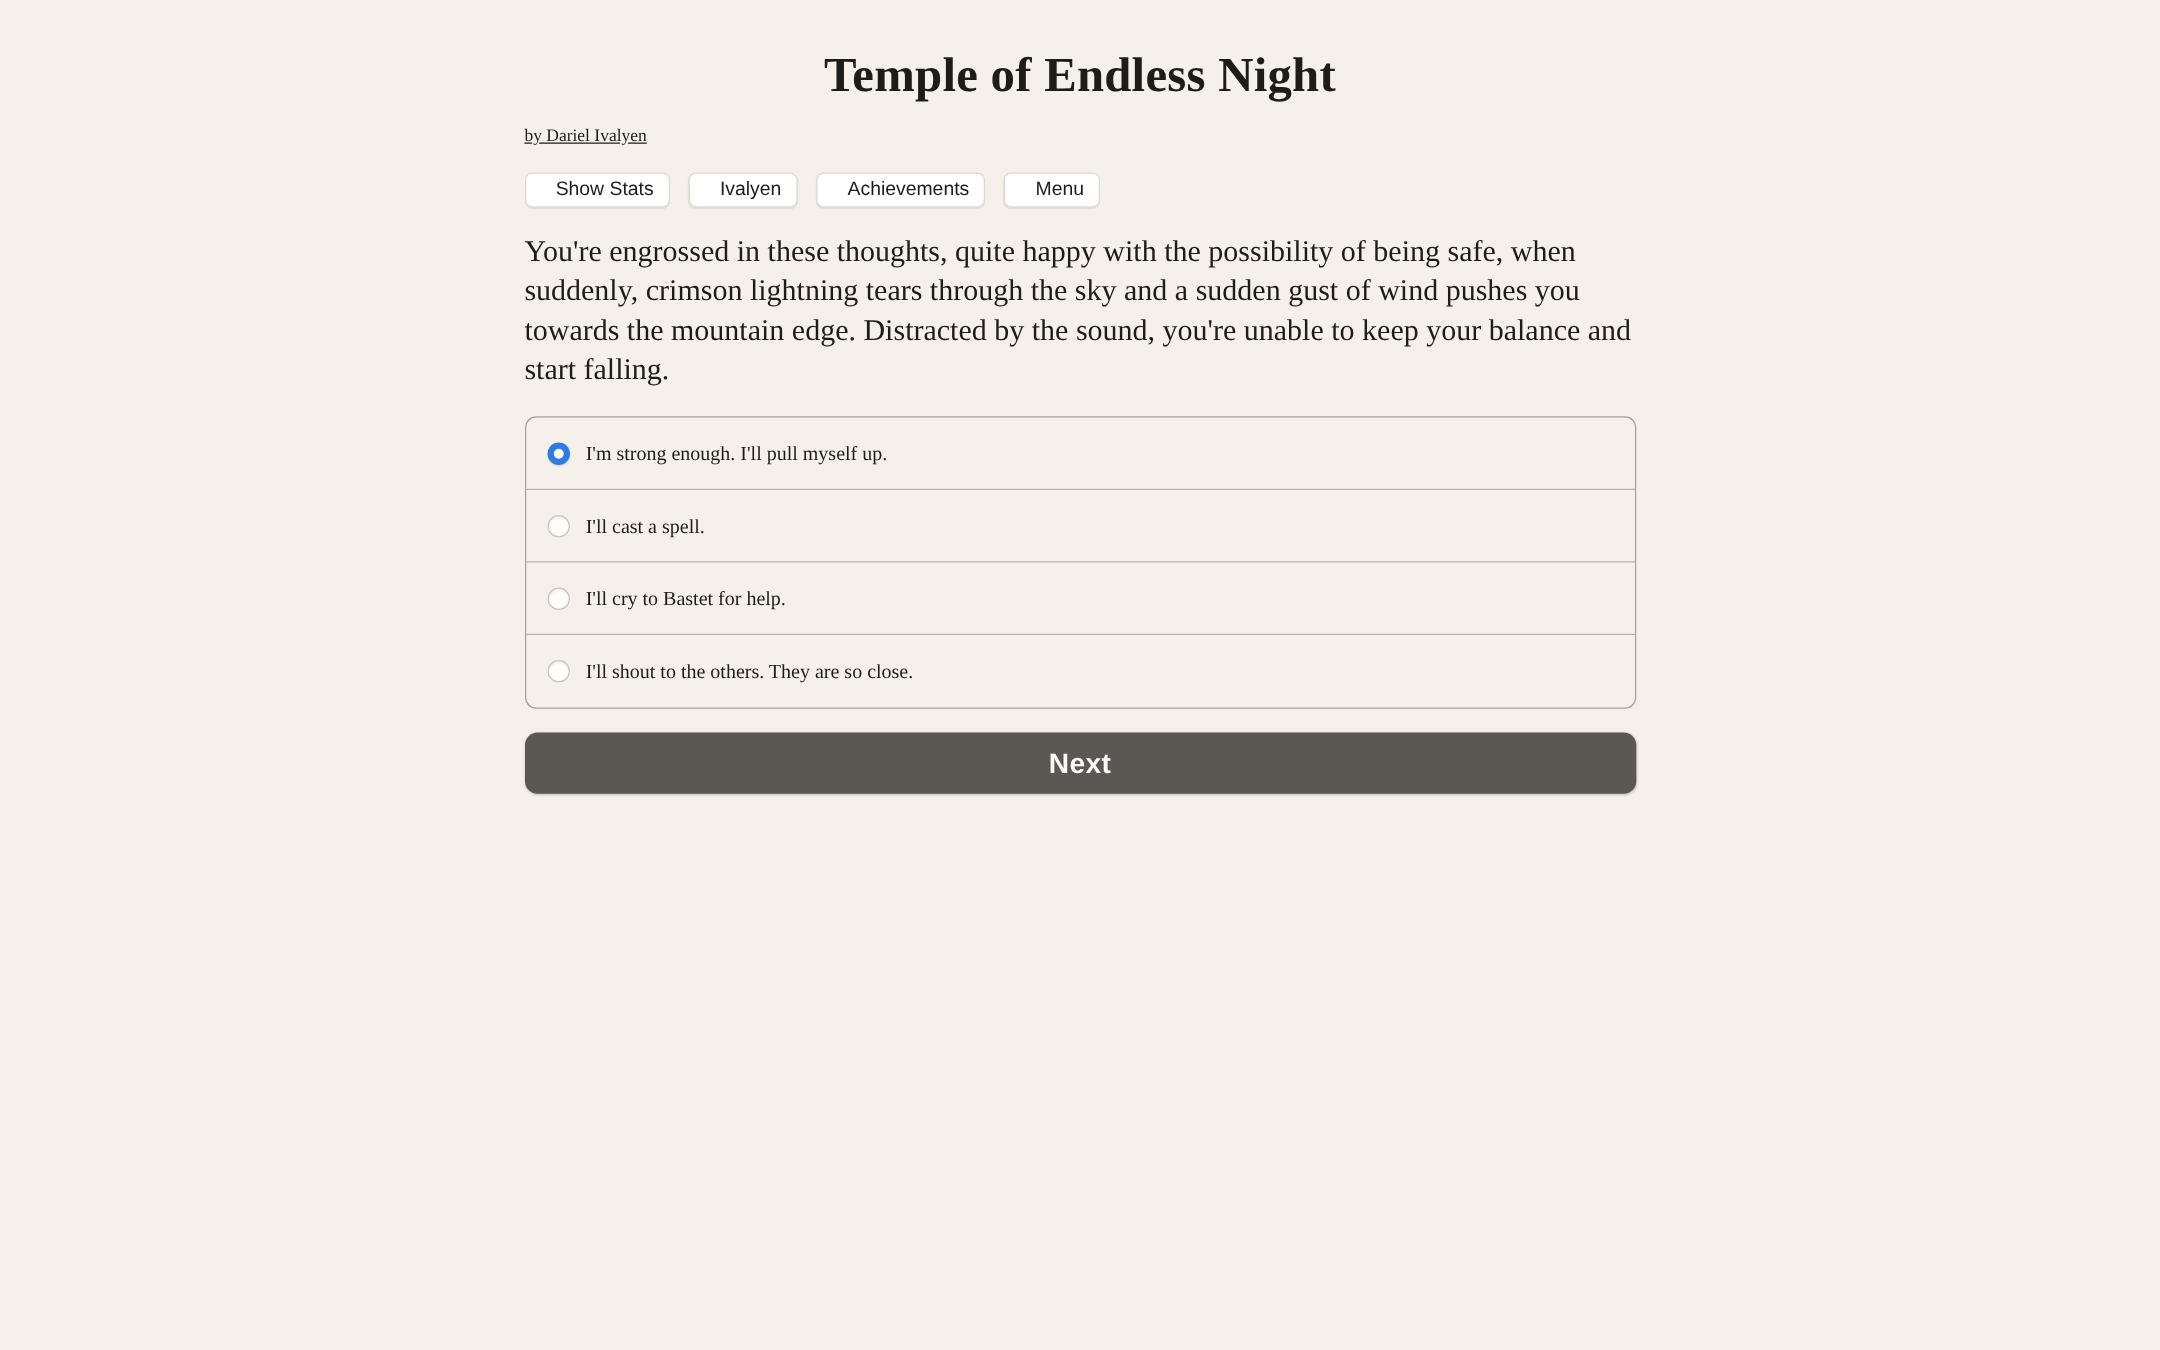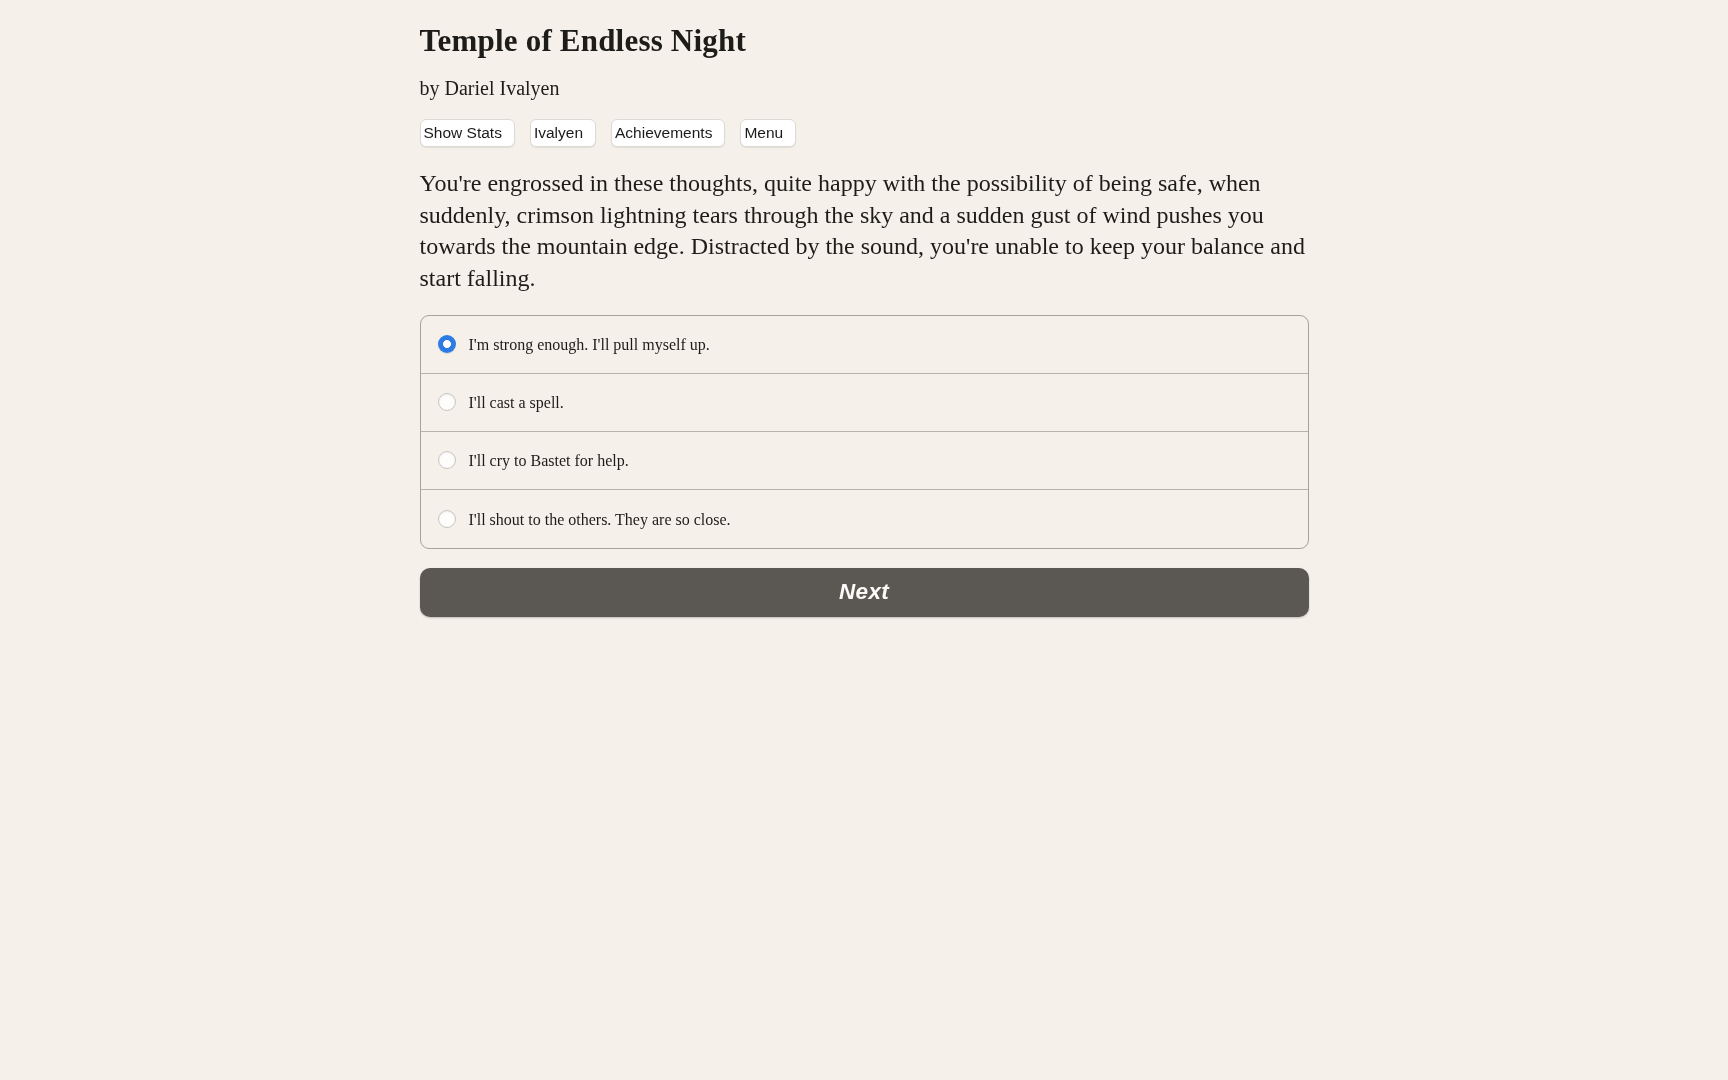--- a/index.html
+++ b/index.html
@@ -14,44 +14,46 @@
     font-family: "Liberation Serif", serif;
     color: #1e1c19;
     overflow: hidden;
   }
   .content {
     width: 889px;
     margin: 0 auto;
     padding-top: 22px;
   }
   .page-title {
-    font-size: 31px;
+    font-size: 39px;
     font-weight: 600;
     letter-spacing: 0.2px;
-    margin: 0;
+    margin: 16px;
     line-height: 1.2;
+    text-align: center;
   }
   .byline {
-    font-size: 20px;
+    font-size: 14px;
     margin: 17px 0 0 0;
     line-height: 1.2;
+    text-decoration: underline;
   }
   .toolbar {
     margin-top: 19px;
     display: flex;
     gap: 15px;
   }
   .toolbar button {
     font-family: "Liberation Sans", sans-serif;
     font-size: 15.5px;
     color: #1b1b1b;
     background: #ffffff;
     border: 1px solid #dddad5;
     border-radius: 6px;
-    padding: 4px 12px 5px 3px;
+    padding: 4px 12px 5px 24px;
     line-height: 1.1;
     box-shadow: 0 1px 1px rgba(0,0,0,0.08);
     cursor: pointer;
   }
   .story {
     margin: 21px 0 0 0;
     font-size: 24px;
     line-height: 1.31;
     max-width: 889px;
   }
@@ -103,21 +105,20 @@
     background: #5b5753;
     border: none;
     border-radius: 10px;
     color: #fbfaf8;
     font-family: "Liberation Sans", sans-serif;
     font-weight: bold;
     font-size: 22.5px;
     letter-spacing: 0.3px;
     box-shadow: 0 1px 2px rgba(0,0,0,0.22);
     cursor: pointer;
-    font-style: italic;
   }
 </style>
 </head>
 <body>
 
 <div class="content">
 
   <h1 class="page-title">Temple of Endless Night</h1>
 
   <p class="byline">by Dariel Ivalyen</p>

